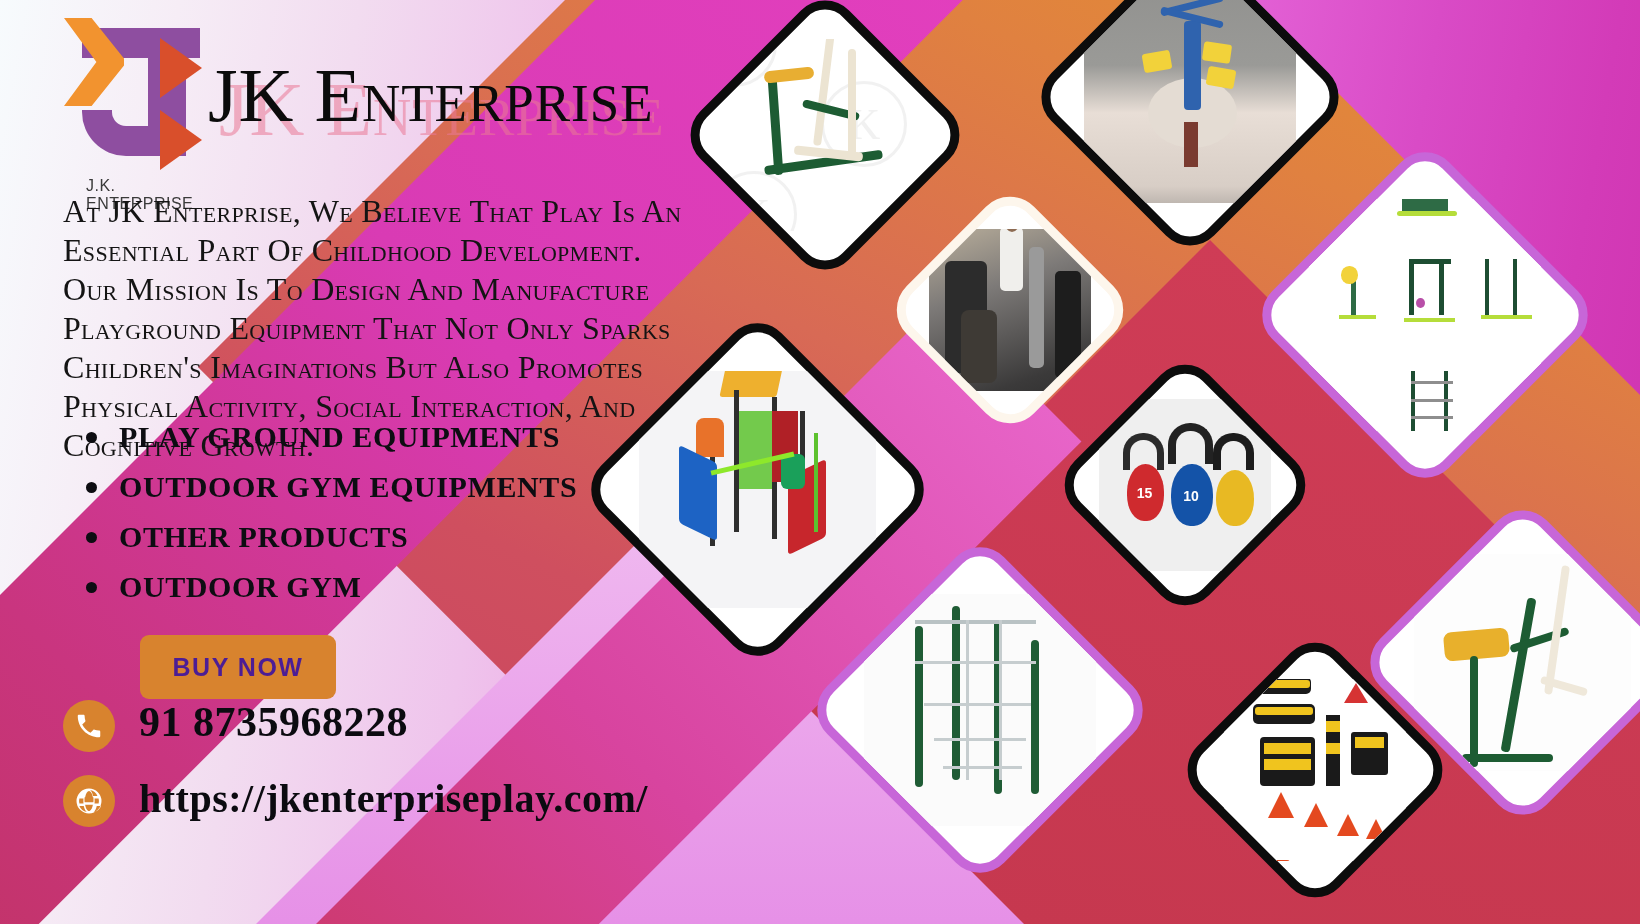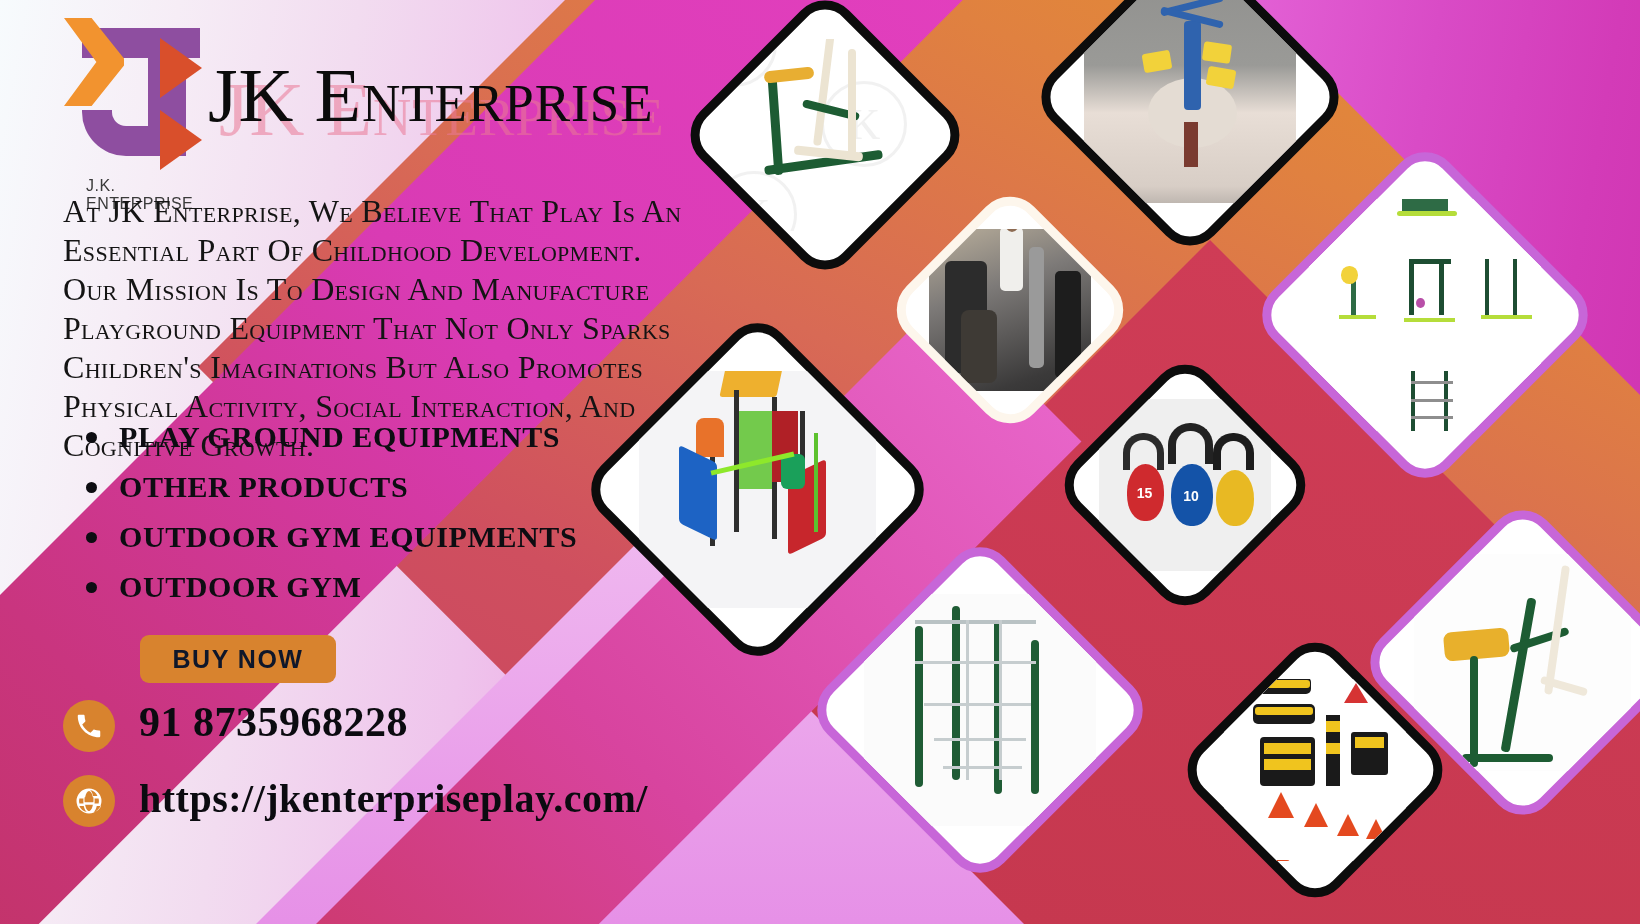--- a/index.html
+++ b/index.html
@@ -166,24 +166,24 @@
     margin-bottom:16px;
     text-align:center;
   }
   .bullets li .dot {
     width:11px; height:11px; border-radius:50%;
     background:#0d0d12; margin-right:22px; flex:0 0 auto;
   }
 
   .buy-btn {
     position:absolute; left:140px; top:635px;
-    width:196px; height:48px;
+    width:196px; height:64px;
     background:#d8832e;
     border:none; border-radius:9px;
-    color:#0f172a;
+    color:#4c1d95;
     font-family:"Liberation Sans", sans-serif;
     font-weight:bold; font-size:25px; letter-spacing:1.5px;
     display:flex; align-items:center; justify-content:center;
     cursor:pointer;
   }
 
   .contact { position:absolute; left:63px; }
   .contact.phone { top:700px; }
   .contact.web   { top:775px; }
   .contact .badge {
@@ -411,25 +411,25 @@
 
     <div class="blurb">At JK Enterprise, We Believe That Play Is An Essential Part Of Childhood Development. Our Mission Is To Design And Manufacture Playground Equipment That Not Only Sparks Children's Imaginations But Also Promotes Physical Activity, Social Interaction, And Cognitive Growth.</div>
 
     <ul class="bullets">
       <li>
         <span class="dot"></span>
         <span>PLAY GROUND EQUIPMENTS</span>
       </li>
       <li>
         <span class="dot"></span>
-        <span>OTHER PRODUCTS</span>
+        <span>OUTDOOR GYM EQUIPMENTS</span>
       </li>
       <li>
         <span class="dot"></span>
-        <span>OUTDOOR GYM EQUIPMENTS</span>
+        <span>OTHER PRODUCTS</span>
       </li>
       <li>
         <span class="dot"></span>
         <span>OUTDOOR GYM</span>
       </li>
     </ul>
 
     <button class="buy-btn">BUY NOW</button>
 
     <div class="contact phone">

